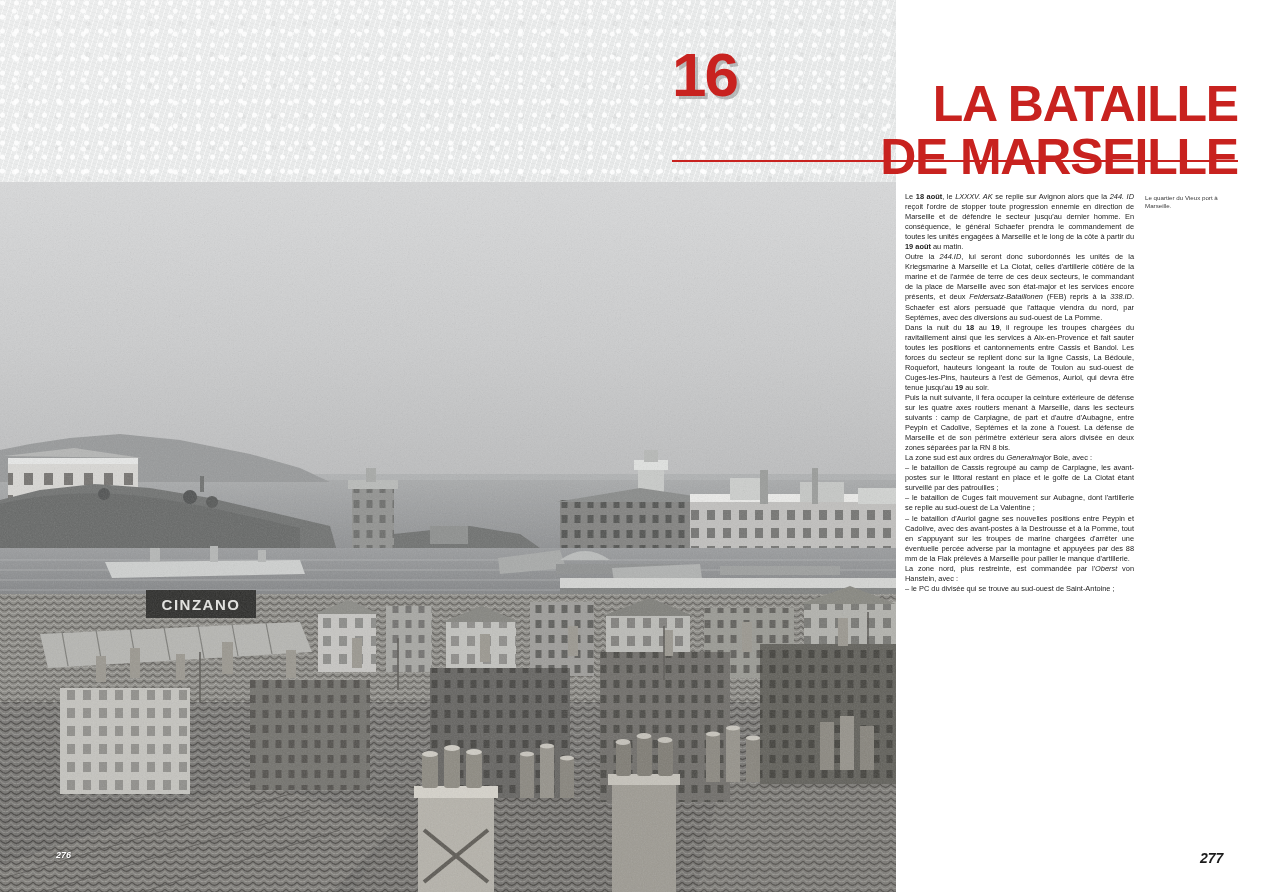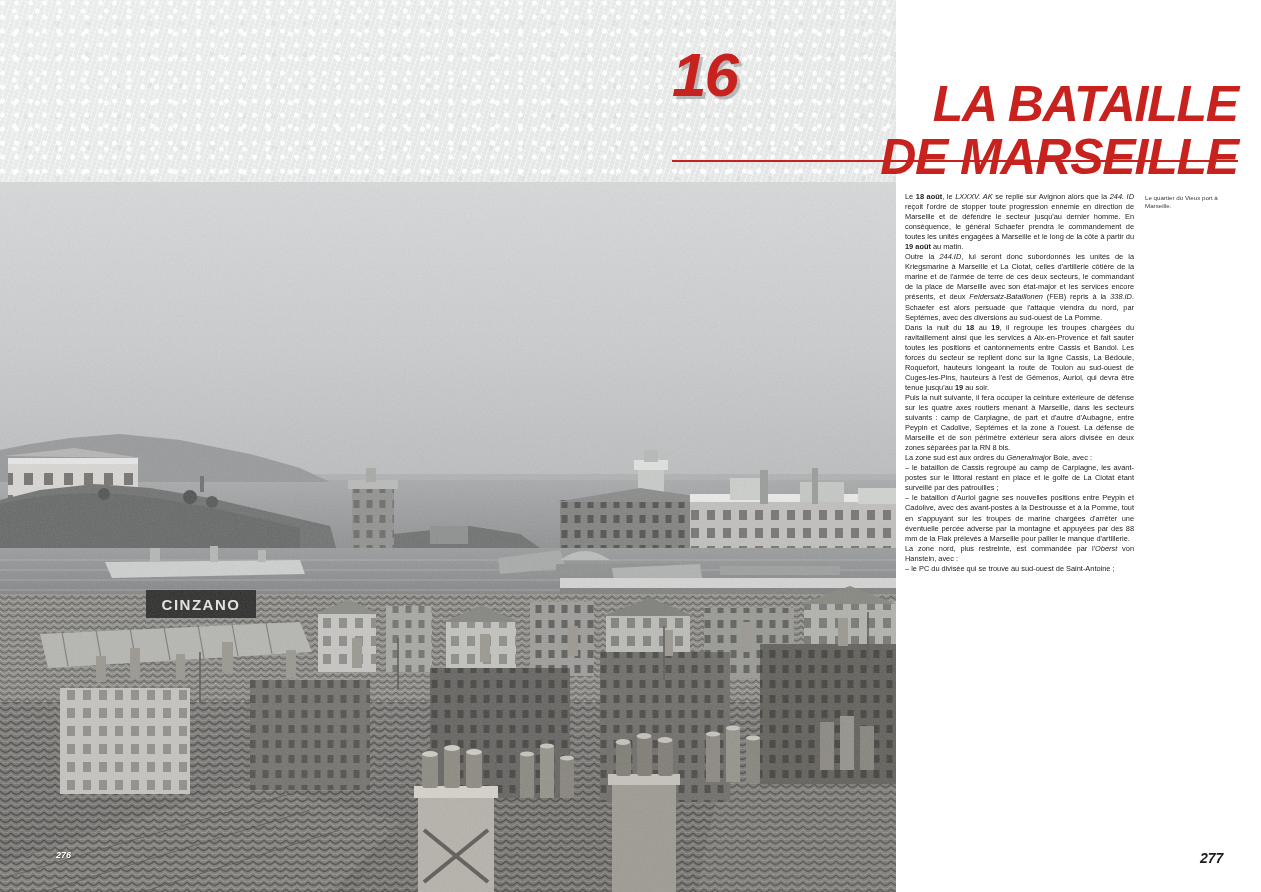--- a/index.html
+++ b/index.html
@@ -57,39 +57,37 @@
   .photo svg { display: block; }
 
   
   .chapter-number {
     position: absolute;
     left: 672px;
     top: 44px;
     width: 120px;
     font-size: 62px;
     font-weight: 700;
-    font-style: italic;
     letter-spacing: -2px;
     color: #c8221f;
     text-shadow: 3px 3px 0 rgba(120,120,120,0.45);
     line-height: 1;
     font-family: "Liberation Sans", sans-serif;
   }
 
   
   .chapter-title {
     position: absolute;
     right: 23px;
     top: 44px;
     width: 620px;
     text-align: right;
     color: #c8221f;
     font-size: 50px;
     font-weight: 700;
-    font-style: italic;
     line-height: 1.07;
     letter-spacing: -1.2px;
     font-family: "Liberation Sans", sans-serif;
     text-transform: uppercase;
   }
   .chapter-title .tl2 { display: block; }
 
   
   .title-rule {
     position: absolute;
@@ -453,20 +451,21 @@
 
   <div class="title-rule"></div>
 
   <div class="body-col" id="body-col">
       <p><span>Le </span><b>18 août</b><span>, le </span><i>LXXXV. AK</i><span> se replie sur Avignon alors que la </span><i>244. ID</i><span> reçoit l'ordre de stopper toute progression ennemie en direction de Marseille et de défendre le secteur jusqu'au dernier homme. En conséquence, le général Schaefer prendra le commandement de toutes les unités engagées à Marseille et le long de la côte à partir du </span><b>19 août</b><span> au matin.</span></p>
       <p><span>Outre la </span><i>244.ID</i><span>, lui seront donc subordonnés les unités de la Kriegsmarine à Marseille et La Ciotat, celles d'artillerie côtière de la marine et de l'armée de terre de ces deux secteurs, le commandant de la place de Marseille avec son état-major et les services encore présents, et deux </span><i>Feldersatz-Bataillonen</i><span> (FEB) repris à la </span><i>338.ID</i><span>. Schaefer est alors persuadé que l'attaque viendra du nord, par Septèmes, avec des diversions au sud-ouest de La Pomme.</span></p>
       <p><span>Dans la nuit du </span><b>18</b><span> au </span><b>19</b><span>, il regroupe les troupes chargées du ravitaillement ainsi que les services à Aix-en-Provence et fait sauter toutes les positions et cantonnements entre Cassis et Bandol. Les forces du secteur se replient donc sur la ligne Cassis, La Bédoule, Roquefort, hauteurs longeant la route de Toulon au sud-ouest de Cuges-les-Pins, hauteurs à l'est de Gémenos, Auriol, qui devra être tenue jusqu'au </span><b>19</b><span> au soir.</span></p>
       <p><span>Puis la nuit suivante, il fera occuper la ceinture extérieure de défense sur les quatre axes routiers menant à Marseille, dans les secteurs suivants : camp de Carpiagne, de part et d'autre d'Aubagne, entre Peypin et Cadolive, Septèmes et la zone à l'ouest. La défense de Marseille et de son périmètre extérieur sera alors divisée en deux zones séparées par la RN 8 bis.</span></p>
       <p><span>La zone sud est aux ordres du </span><i>Generalmajor</i><span> Boie, avec :</span></p>
       <p><span>– le bataillon de Cassis regroupé au camp de Carpiagne, les avant-postes sur le littoral restant en place et le golfe de La Ciotat étant surveillé par des patrouilles ;</span></p>
+      <p><span>– le bataillon de Cuges fait mouvement sur Aubagne, dont l'artillerie se replie au sud-ouest de La Valentine ;</span></p>
       <p><span>– le bataillon d'Auriol gagne ses nouvelles positions entre Peypin et Cadolive, avec des avant-postes à la Destrousse et à la Pomme, tout en s'appuyant sur les troupes de marine chargées d'arrêter une éventuelle percée adverse par la montagne et appuyées par des 88 mm de la Flak prélevés à Marseille pour pallier le manque d'artillerie.</span></p>
       <p><span>La zone nord, plus restreinte, est commandée par l'</span><i>Oberst</i><span> von Hanstein, avec :</span></p>
       <p><span>– le PC du divisée qui se trouve au sud-ouest de Saint-Antoine ;</span></p>
     </div>
 
   <div class="caption">Le quartier du Vieux port à Marseille.</div>
 
   <div class="folio-left">276</div>
   <div class="folio-right">277</div>
 

